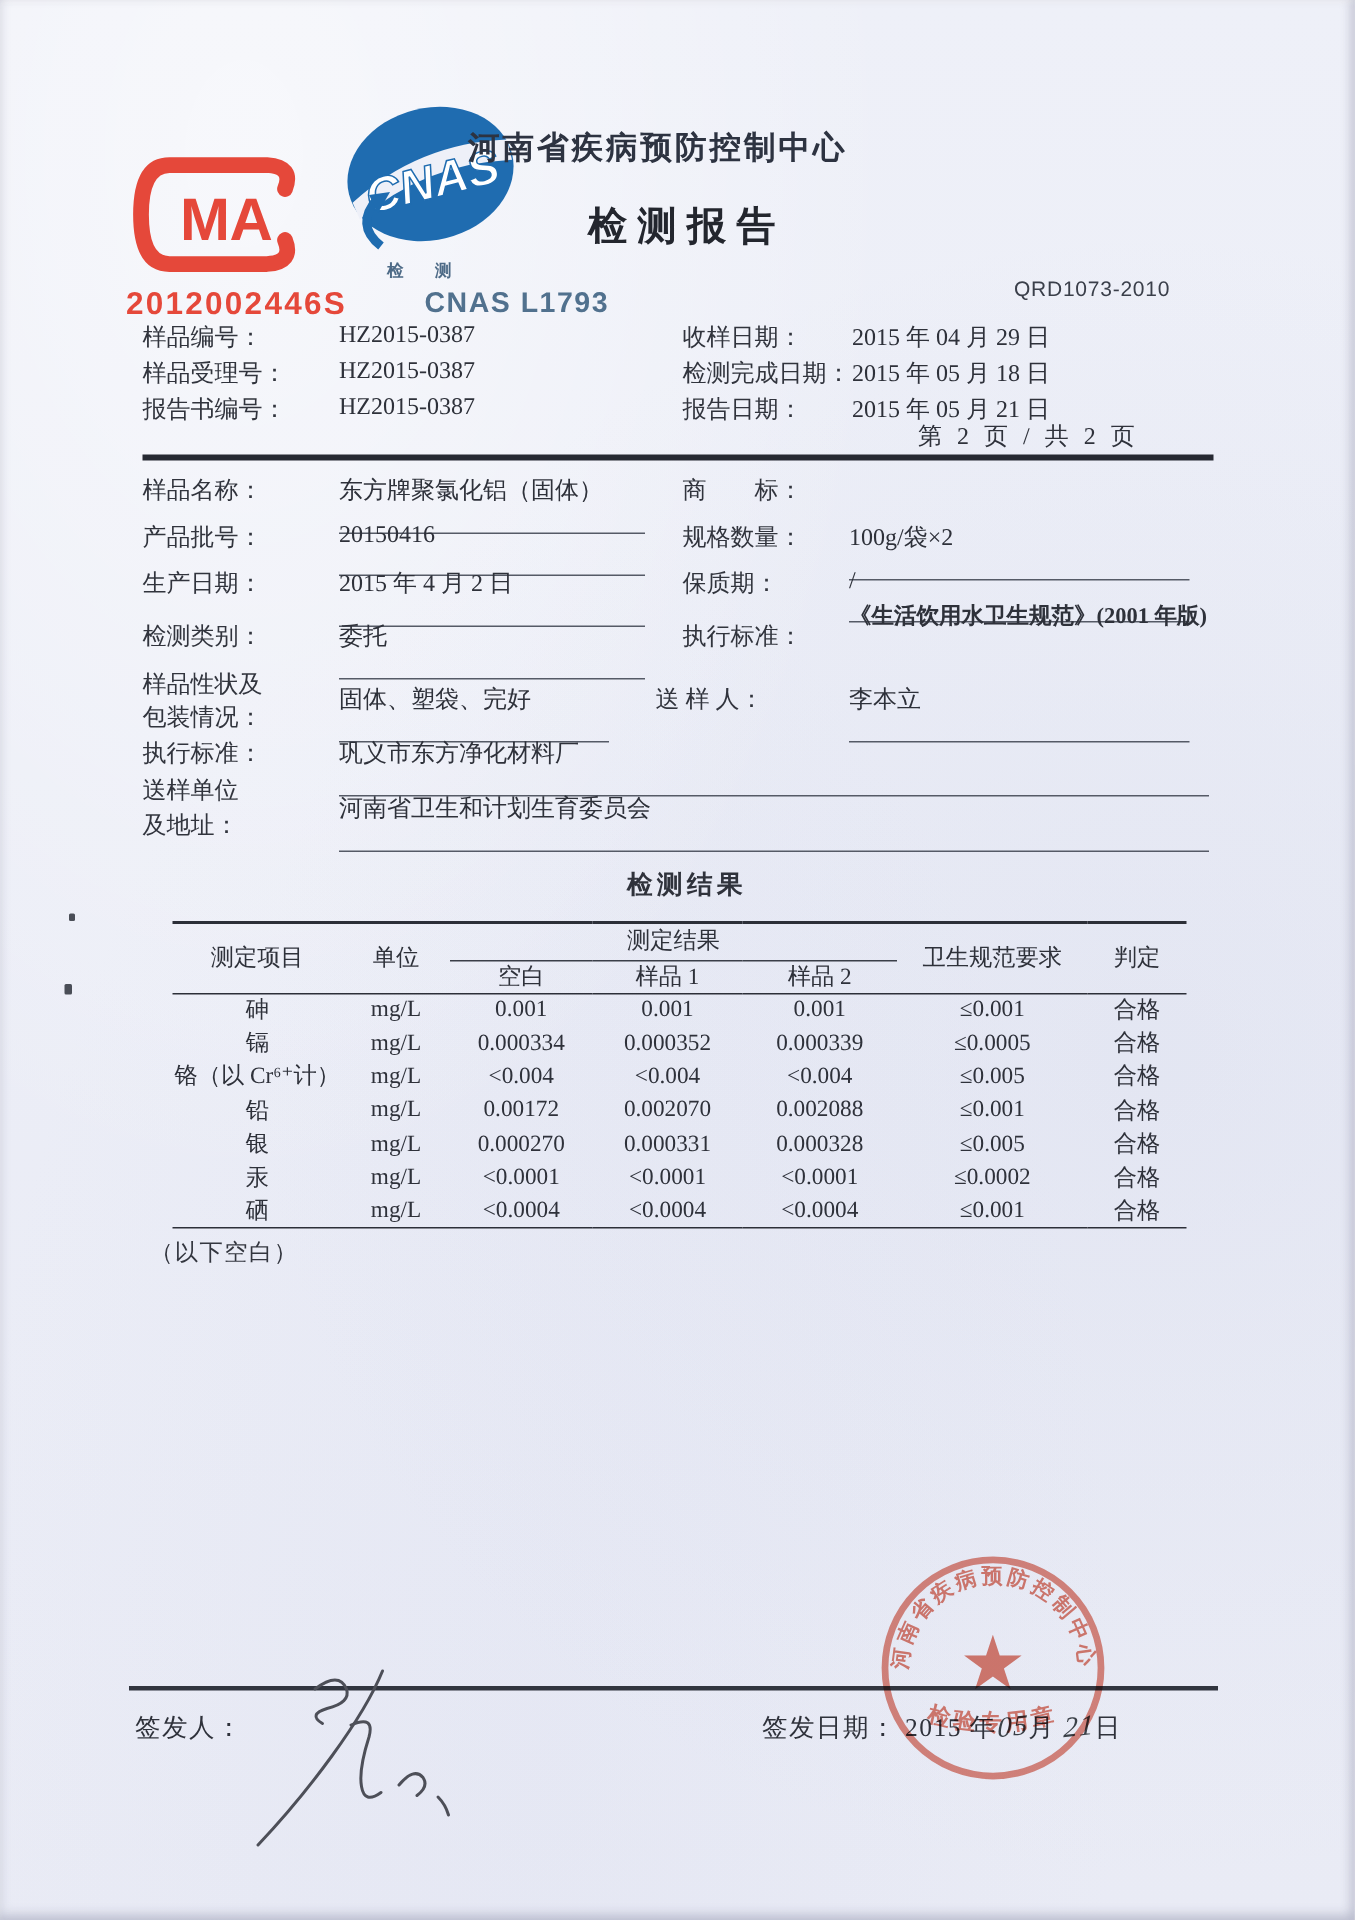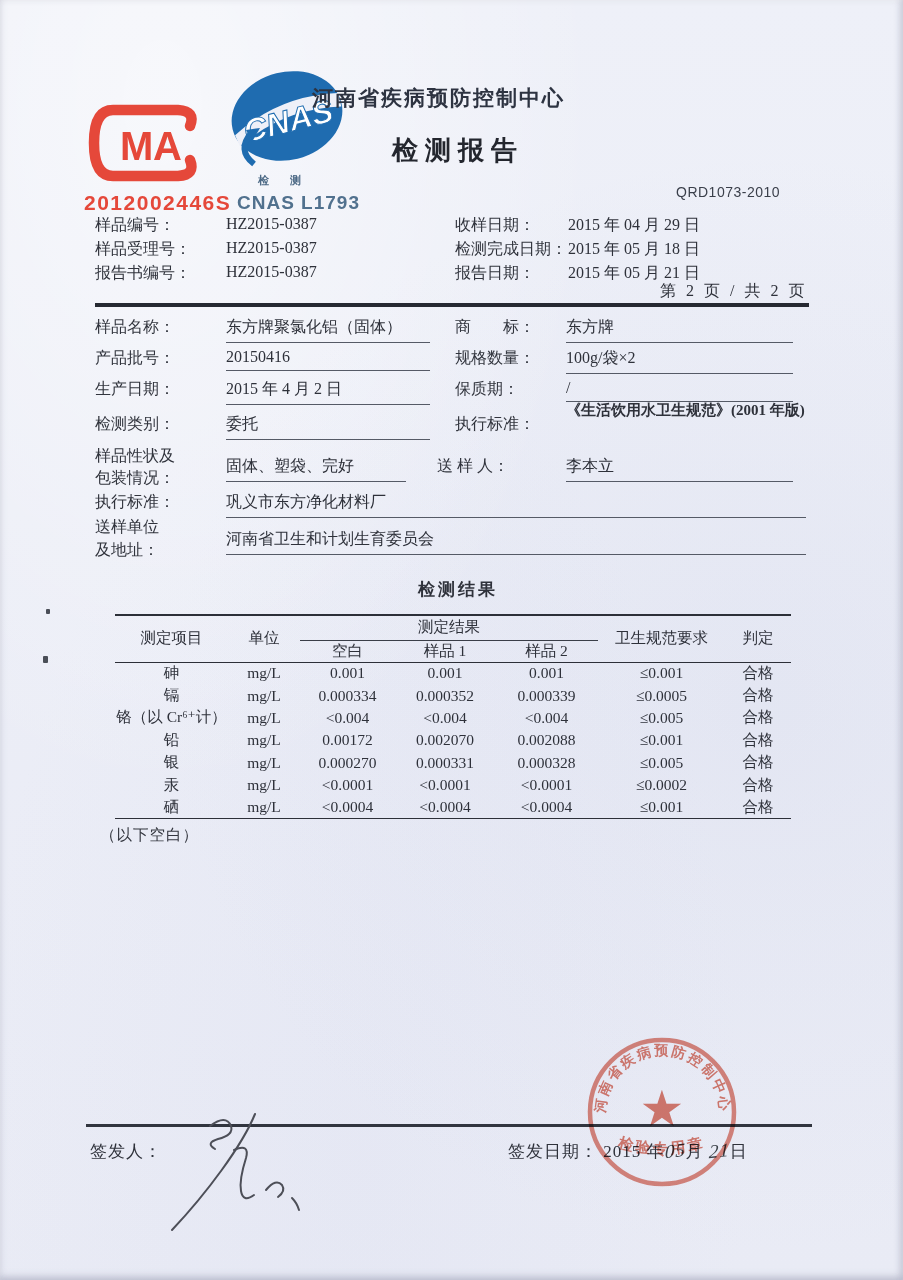--- a/index.html
+++ b/index.html
@@ -14,30 +14,30 @@
       radial-gradient(ellipse at 40% 90%, rgba(210,214,236,.18), transparent 50%),
       linear-gradient(#eef0f8, #e9ebf5);
     box-shadow: inset 0 -4px 7px rgba(110,115,145,.28), inset -4px 0 6px rgba(110,115,145,.16), inset 0 2px 3px rgba(255,255,255,.6);
     overflow:hidden;
     font-family:"Liberation Serif","DejaVu Serif",serif;
     color:#2f323b;
   }
   .abs { position:absolute; white-space:nowrap; }
   .lbl { font-size:16px; color:#31343d; }
   .val { font-size:16px; color:#2e313a; }
-  .u { display:inline-block; border-bottom:1.4px solid #555a66; padding-bottom:4px; }
+  .u { display:inline-block; border-bottom:1.4px solid #555a66; padding-bottom:17px; }
   .sans { font-family:"Liberation Sans","DejaVu Sans",sans-serif; }
   .org-title { font-size:21px; letter-spacing:2px; font-weight:600; color:#2d3341; }
   .report-title { font-size:26px; font-weight:bold; letter-spacing:7px; color:#23262e; }
   .doc-code { font-size:14px; letter-spacing:.5px; color:#3a3f4a; font-weight:400;margin-left:18px; }
   .cma-num { font-size:21px; font-weight:600; color:#e5483a; letter-spacing:1.5px; }
   .cnas-sub1 { font-size:11px; color:#4d6a86; letter-spacing:9px; font-weight:600; }
-  .cnas-sub2 { font-size:19px; color:#51718e; letter-spacing:1px; font-weight:600; }
+  .cnas-sub2 { font-size:19px; color:#51718e; letter-spacing:1px; font-weight:600;margin-left:46px; }
   .divider { position:absolute; background:#262932; }
-  .page-ind { font-size:16px; letter-spacing:3px;margin-left:48px; }
+  .page-ind { font-size:16px; letter-spacing:3px; }
   .results-title { font-size:17px; letter-spacing:3px; font-weight:600; }
   table.results {
     position:absolute; left:115px; top:614px; width:676px;
     border-collapse:collapse; table-layout:fixed;
     font-size:15.5px; color:#2e313a; text-align:center;
   }
   table.results th { font-weight:normal; }
   .bt { border-top:2px solid #2c2f38; }
   .bb { border-bottom:1.6px solid #2c2f38; }
   .sub-line { border-bottom:1.3px solid #3a3e48; }
@@ -99,21 +99,20 @@
   <div class="abs lbl" style="left:455px; top:263px;">报告日期：</div>
   <div class="abs val" style="left:568px; top:263px;">2015 年 05 月 21 日</div>
 
   <div class="abs page-ind" style="left:612px; top:281px;">第 2 页 / 共 2 页</div>
 
   <div class="divider" style="left:95px; top:303px; width:714px; height:3.5px;"></div>
 
   <div class="abs lbl" style="left:95px; top:317px;">样品名称：</div>
   <div class="abs val" style="left:226px; top:317px;"><span class="u" style="width:204px;">东方牌聚氯化铝（固体）</span></div>
   <div class="abs lbl" style="left:455px; top:317px;">商　　标：</div>
-  <div class="abs val" style="left:566px; top:317px;"><span class="u" style="width:227px;">东方牌</span></div>
 
   <div class="abs lbl" style="left:95px; top:348px;">产品批号：</div>
   <div class="abs val" style="left:226px; top:348px;"><span class="u" style="width:204px;">20150416</span></div>
   <div class="abs lbl" style="left:455px; top:348px;">规格数量：</div>
   <div class="abs val" style="left:566px; top:348px;"><span class="u" style="width:227px;">100g/袋×2</span></div>
 
   <div class="abs lbl" style="left:95px; top:379px;">生产日期：</div>
   <div class="abs val" style="left:226px; top:379px;"><span class="u" style="width:204px;">2015 年 4 月 2 日</span></div>
   <div class="abs lbl" style="left:455px; top:379px;">保质期：</div>
   <div class="abs val" style="left:566px; top:379px;"><span class="u" style="width:227px;">/</span></div>

